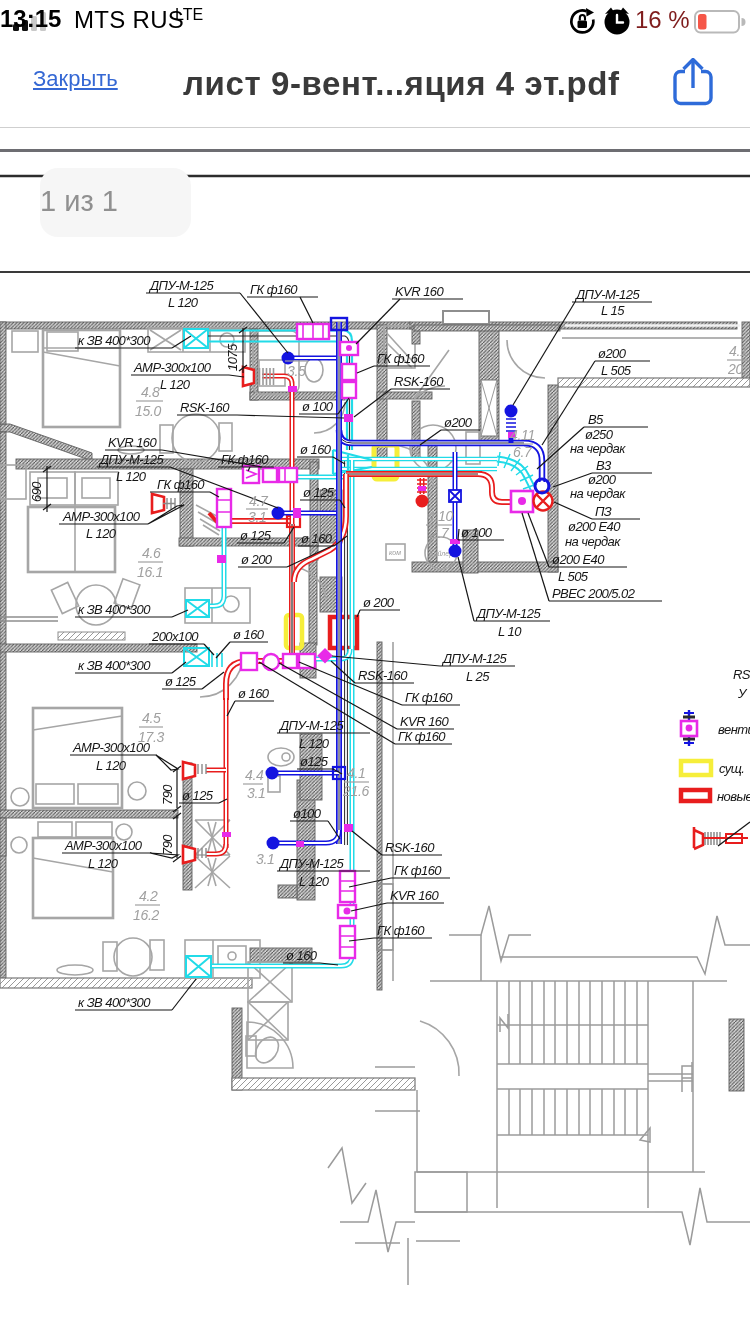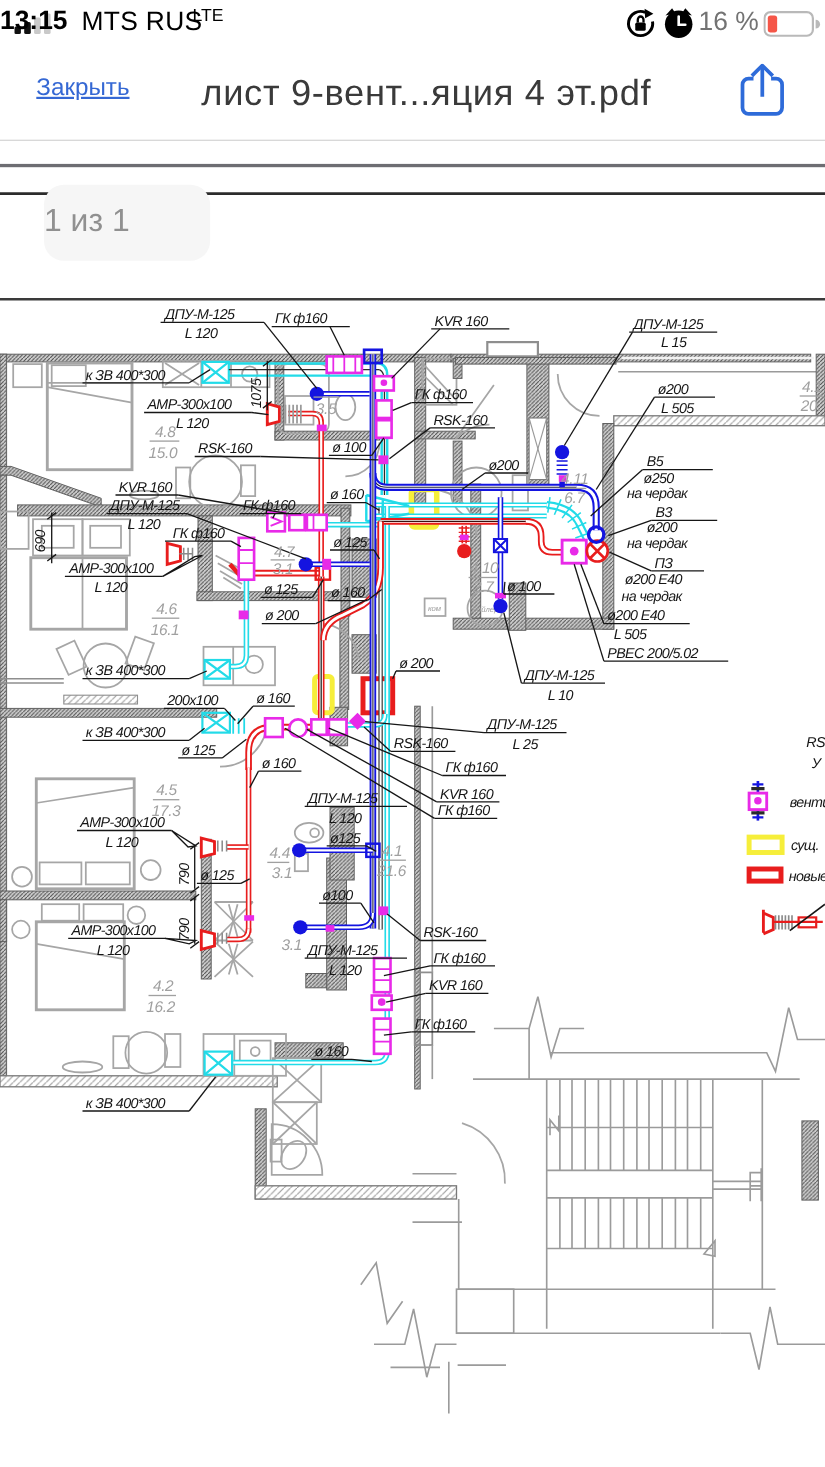--- a/index.html
+++ b/index.html
@@ -1,24 +1,24 @@
 <!DOCTYPE html>
 <html><head>
 <meta charset="utf-8">
 <style>
 html,body{margin:0;padding:0;width:750px;height:1334px;background:#fff;overflow:hidden}
 body{font-family:"Liberation Sans",sans-serif;position:relative}
 #status{position:absolute;top:0;left:0;width:750px;height:40px;background:#fff}
 #carrier{position:absolute;left:74px;top:6px;font-size:24px;color:#000;letter-spacing:.3px}
 #lte{position:absolute;left:175px;top:6px;font-size:16px;color:#000}
 #time{position:absolute;left:0;top:5px;width:750px;text-align:left;font-size:24px;font-weight:bold;color:#000}
-#pct{position:absolute;left:635px;top:6px;font-size:24px;color:#737373}
+#pct{position:absolute;left:635px;top:6px;font-size:24px;color:#7f1d1d}
 #nav{position:absolute;top:40px;left:0;width:750px;height:87px;background:#fff;border-bottom:1.5px solid #cfcfcf}
 #close{position:absolute;left:33px;top:26px;font-size:22px;color:#3568d4;text-decoration:underline}
-#title{position:absolute;left:183px;top:25px;font-size:33px;font-weight:400;color:#3a3a3a;letter-spacing:0.6px}
+#title{position:absolute;left:183px;top:25px;font-size:33px;font-weight:700;color:#3a3a3a;letter-spacing:0.6px}
 #grayline{position:absolute;top:149px;left:0;width:750px;height:3px;background:#6d6d72}
 #badge{position:absolute;top:168px;left:40px;width:151px;height:69px;border-radius:18px;background:#f6f6f6;z-index:5}
 #badge span{position:absolute;left:0;top:17px;width:151px;font-size:29px;color:#909090}
 #draw{position:absolute;top:152px;left:0}
 </style>
 </head>
 <body>
 
 <div id="status">
 

